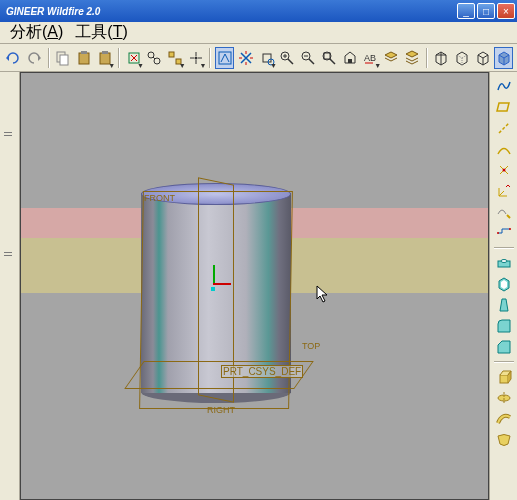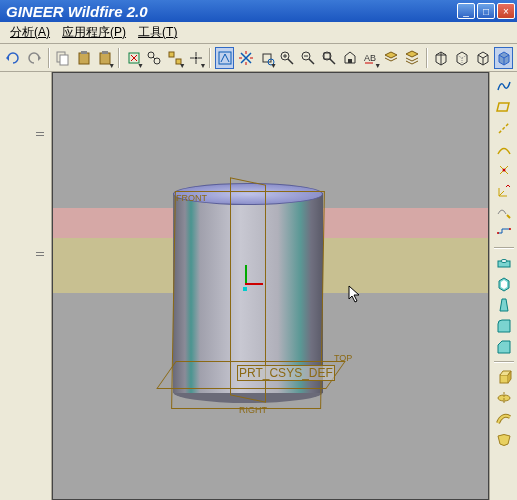--- a/index.html
+++ b/index.html
@@ -1,30 +1,30 @@
 <!DOCTYPE html>
 <html><head>
 <meta charset="utf-8">
 <style>
 * { margin: 0; padding: 0; box-sizing: border-box; font-family: "Microsoft YaHei", SimSun, Arial, sans-serif; }
 body { width: 517px; height: 500px; overflow: hidden; background: #ece9d8; }
 .titlebar { height: 22px; background: linear-gradient(to bottom, #3a78d6, #1b56c0); display: flex; align-items: center; justify-content: space-between; padding: 0 2px; }
-.titlebar-text { color: #fff; font-size: 15px; font-weight: bold; font-style: italic; padding-left: 4px; }
+.titlebar-text { color: #fff; font-size: 10px; font-weight: bold; font-style: italic; padding-left: 4px; }
 .win-controls { display: flex; gap: 2px; }
 .win-btn { width: 18px; height: 16px; background: linear-gradient(to bottom, #6ca4e8, #2e63c5); border: 1px solid #fff; border-radius: 2px; color:#fff; font-size:10px; display:flex; align-items:center; justify-content:center; cursor:pointer; }
 .win-btn.close { background: linear-gradient(to bottom, #e86e5e, #c9432a); }
 .menubar { height: 22px; background: #ece9d8; border-bottom: 1px solid #aca899; display: flex; align-items: center; padding-left: 4px; }
-.menu-item { font-size: 12px; padding: 2px 6px; cursor: pointer; text-decoration: underline; }
+.menu-item { font-size: 16px; padding: 2px 6px; cursor: pointer; }
 .menu-item u { text-decoration: underline; }
 .toolbar { height: 28px; background: #ece9d8; border-bottom: 1px solid #aca899; display: flex; align-items: center; padding: 0 4px; gap: 2px; }
 .tb-btn { width: 22px; height: 22px; display: flex; align-items: center; justify-content: center; cursor: pointer; border: 1px solid transparent; position:relative; }
 .tb-btn svg { width: 16px; height: 16px; }
 .tb-sep { width: 2px; height: 20px; border-left: 1px solid #aca899; border-right: 1px solid #fff; margin: 0 2px; }
 .dd { font-size:7px; position:absolute; right:-2px; bottom:-1px; color:#333;}
-.workspace { position: relative; height: 428px; display: flex; margin-left: 32px; }
+.workspace { position: relative; height: 428px; display: flex; }
 .left-gutter { width: 20px; background: #ece9d8; border-right: 1px solid #aca899; position:relative;}
 .grip { position:absolute; left:4px; width:8px; height:6px;}
 .grip::before, .grip::after { content:""; position:absolute; left:0; width:8px; height:1px; background:#7a7a7a;}
 .grip::after{top:3px;}
 .canvas { flex: 1; background: #a5a5a5; position: relative; overflow: hidden; border: 1px solid #444; }
 .band { position: absolute; left: 0; right: 0; }
 .band.pink { top: 135px; height: 30px; background: #d6a8a6; }
 .band.yellow { top: 165px; height: 55px; background: #c8c091; }
 .cyl { position: absolute; left: 120px; top: 110px; width: 150px; height: 220px; }
 .cyl-body { position: absolute; top: 10px; left: 0; width: 150px; height: 200px; background: linear-gradient(to right, #6a6a78 0%, #8b8b98 8%, #4a9590 12%, #a0a0ac 18%, #c8c8d2 45%, #b0b0ba 70%, #5a9895 85%, #707080 92%, #5a5a68 100%); }
@@ -49,21 +49,20 @@
   <span class="titlebar-text">GINEER Wildfire 2.0</span>
   <div class="win-controls">
     <div class="win-btn" title="Minimize">_</div>
     <div class="win-btn" title="Maximize">□</div>
     <div class="win-btn close" title="Close">×</div>
   </div>
 </div>
 
 <div class="menubar">
   <div class="menu-item"><span>分析</span>(<u>A</u>)</div>
-  <div class="menu-item"><span>应用程序</span>(<u>P</u>)</div>
   <div class="menu-item"><span>工具</span>(<u>T</u>)</div>
 </div>
 
 <div class="toolbar">
   <div class="tb-btn">
       <svg viewBox="0 0 16 16">
         <path d="M3 8 A5 5 0 1 1 8 13" fill="none" stroke="#2a62c8" stroke-width="1.5"></path>
         <path d="M1 8 L4 5 L4 11 Z" fill="#2a62c8"></path>
       </svg>
     </div>
@@ -227,31 +226,31 @@
     <div class="cyl">
       <div class="cyl-bot"></div>
       <div class="cyl-body"></div>
       <div class="cyl-top"></div>
     </div>
 
     <div class="datum-box" style="left:120px; top:118px; width:150px; height:218px; transform:skewX(-1deg);"></div>
     <div class="datum-lbl" style="left:122px; top:120px;">FRONT</div>
 
     <div class="datum-box" style="left:113px; top:288px; width:170px; height:28px; transform:skewX(-35deg);"></div>
-    <div class="datum-lbl" style="left:280px; top:280px;">TOP</div>
+    <div class="datum-lbl" style="left:280px; top:268px;">TOP</div>
 
     <div class="datum-box" style="left:177px; top:108px; width:36px; height:218px; transform:skewY(12deg);"></div>
     <div class="datum-lbl" style="left:185px; top:332px;">RIGHT</div>
 
     <div class="csys">
       <div class="y"></div>
       <div class="x"></div>
       <div class="pt"></div>
     </div>
-    <div class="datum-lbl" style="left:184px; top:292px; font-size:12px; background:rgba(200,200,200,0.6); border:1px solid #8b6914;">PRT_CSYS_DEF</div>
+    <div class="datum-lbl" style="left:200px; top:292px; font-size:10px; background:rgba(200,200,200,0.6); border:1px solid #8b6914;">PRT_CSYS_DEF</div>
 
     <div class="cursor">
       <svg width="16" height="20" viewBox="0 0 16 20">
           <path d="M1 1 L1 14 L4 11 L7 17 L9 16 L6 10 L11 10 Z" fill="#fff" stroke="#000"></path>
         </svg>
     </div>
   </div>
 
   <div class="right-toolbar">
     <div class="rt-btn">

